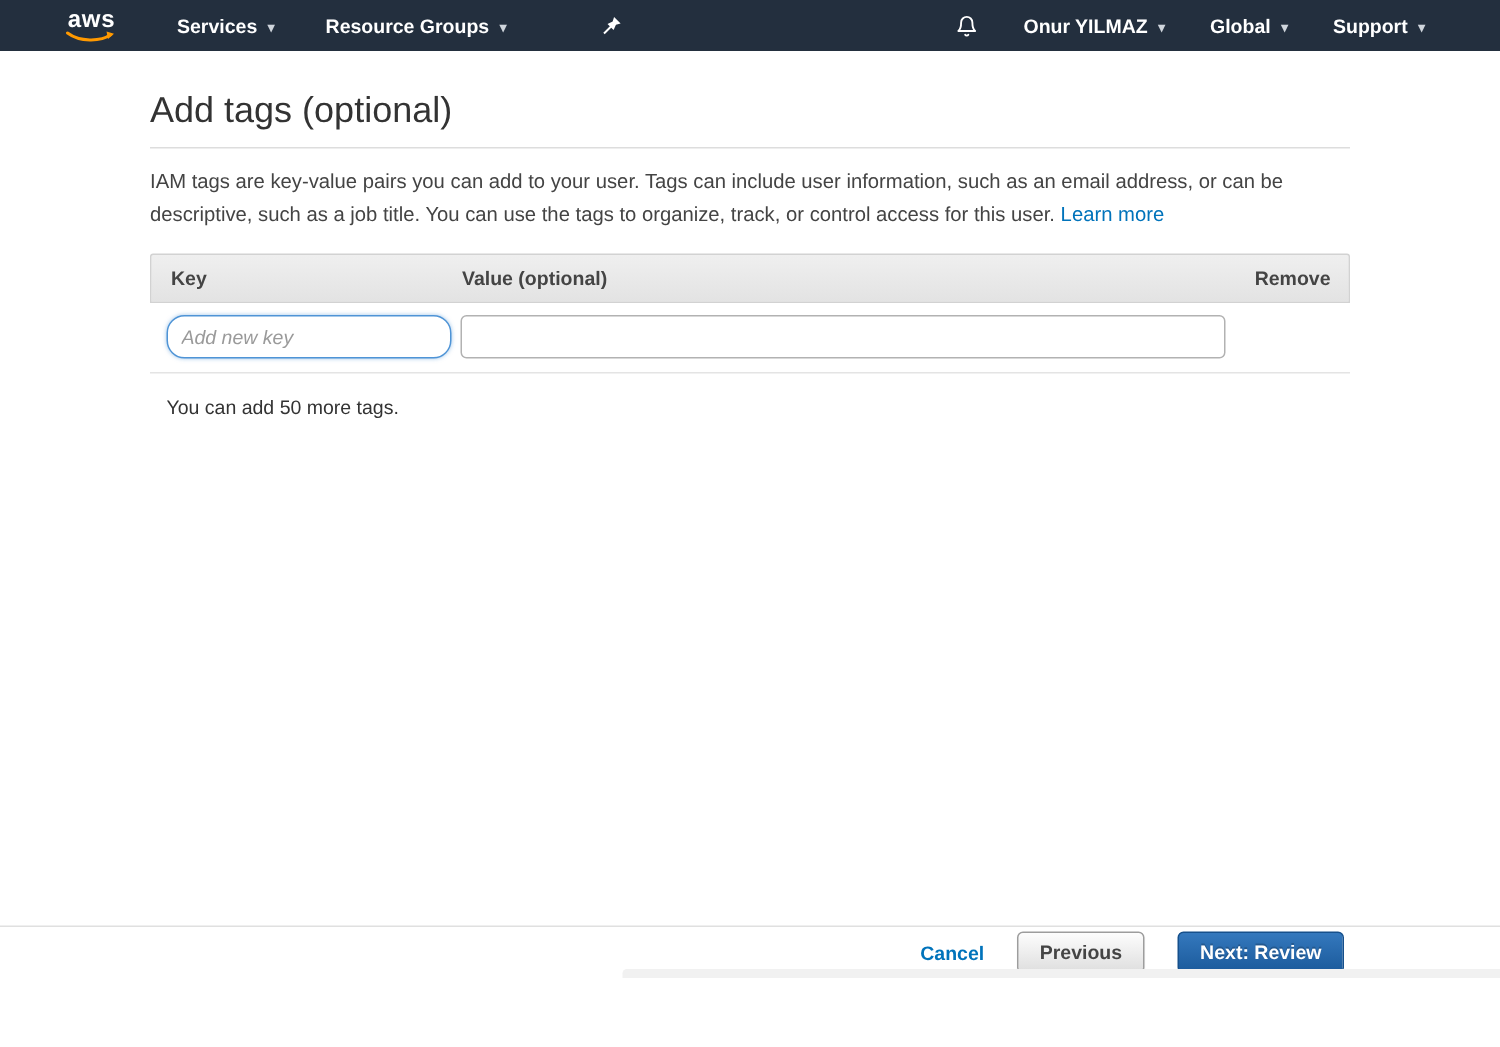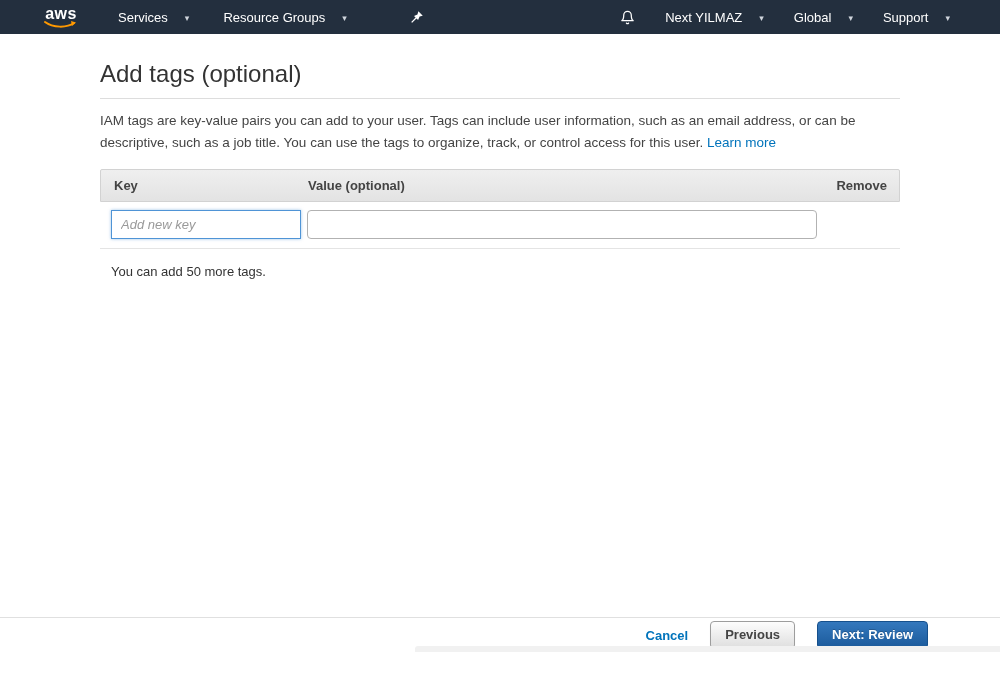--- a/index.html
+++ b/index.html
@@ -8,21 +8,21 @@
 
   
   .navbar {
     height: 34px; background: #232f3e; display: flex; align-items: center;
     color: #fff; font-size: 13px;
   }
   .logo { margin-left: 44px; display: flex; flex-direction: column; align-items: center; line-height: 1; cursor: pointer; }
   .logo-text { font-weight: bold; font-size: 16px; color: #fff; letter-spacing: 0.5px; }
   .logo-swoosh { margin-top: -2px; }
   .nav-left { display: flex; align-items: center; margin-left: 40px; gap: 34px; }
-  .nav-item { display: flex; align-items: center; gap: 17px; font-weight: 400; color: #fff; cursor: pointer; }
+  .nav-item { display: flex; align-items: center; gap: 7px; font-weight: 700; color: #fff; cursor: pointer; }
   .caret { font-size: 9px; color: #cfd5dc; position: relative; top: 1px; }
   .pin { margin-left: 28px; cursor: pointer; display: flex; align-items: center; }
   .nav-right { margin-left: auto; display: flex; align-items: center; gap: 30px; padding-right: 50px; }
   .bell { cursor: pointer; display: flex; align-items: center; }
 
   
   .content { width: 800px; margin: 0 auto 0 100px; }
   .page-header { display: flex; justify-content: space-between; align-items: center; margin-top: 22px; }
   .page-title { font-size: 28px; font-weight: 400; color: #97999b; }
   .steps { display: flex; gap: 15px; margin-right: 0; }
@@ -52,37 +52,37 @@
   }
   .th-key { width: 207px; padding-left: 13px; }
   .th-value { flex: 1; }
   .th-remove { width: 90px; text-align: right; padding-right: 12px; }
   .tag-table-row { display: flex; align-items: center; padding: 8px 0 9px 0; border-bottom: 1px solid #e4e4e4; }
   .cell-key { width: 207px; padding-left: 11px; }
   .cell-value { flex: 1; }
   .key-input {
     width: 190px; height: 29px; padding: 0 9px; font-size: 13px;
     font-family: "Liberation Sans", sans-serif; color: #333;
-    border: 1px solid #4f94d6; border-radius: 0; outline: none;
+    border: 1px solid #4f94d6; border-radius: 12px; outline: none;
     box-shadow: 0 0 3px rgba(79,148,214,0.55);
   }
   .key-input::placeholder { font-style: italic; color: #9a9a9a; }
   .value-input {
     width: 510px; height: 29px; padding: 0 9px; font-size: 13px;
     font-family: "Liberation Sans", sans-serif; color: #333;
     border: 1px solid #b2b2b2; border-radius: 4px; outline: none;
   }
   .tags-note { margin: 15px 0 0 11px; font-size: 13px; color: #333; }
 
   
   .footer {
     position: absolute; left: 0; right: 0; bottom: 0; height: 35px;
     border-top: 1px solid #e0e0e0; background: #fff;
     display: flex; align-items: center; justify-content: flex-end;
-    padding-right: 72px; gap: 22px; margin-top: 34px;
+    padding-right: 104px; gap: 22px; margin-top: 34px;
   }
   .cancel-link { font-size: 13px; font-weight: 700; color: #0073bb; text-decoration: none; cursor: pointer; }
   .btn {
     font-family: "Liberation Sans", sans-serif; font-size: 13px; font-weight: 700;
     padding: 5px 14px; border-radius: 4px; cursor: pointer; line-height: 1.2;
   }
   .btn-secondary {
     color: #444; background: linear-gradient(#fdfdfd, #dedede);
     border: 1px solid #9d9d9d; box-shadow: 0 1px 1px rgba(0,0,0,0.08);
   }
@@ -124,21 +124,21 @@
       </div>
     </div>
     <div class="nav-right">
       <div class="bell">
         <svg width="15" height="17" viewBox="0 0 24 24" fill="none" stroke="#fff" stroke-width="2" stroke-linecap="round" stroke-linejoin="round">
           <path d="M18 8a6 6 0 0 0-12 0c0 7-3 9-3 9h18s-3-2-3-9"></path>
           <path d="M13.7 21a2 2 0 0 1-3.4 0"></path>
         </svg>
       </div>
       <div class="nav-item">
-        <span>Next YILMAZ</span>
+        <span>Onur YILMAZ</span>
         <span class="caret">▾</span>
       </div>
       <div class="nav-item">
         <span>Global</span>
         <span class="caret">▾</span>
       </div>
       <div class="nav-item">
         <span>Support</span>
         <span class="caret">▾</span>
       </div>

